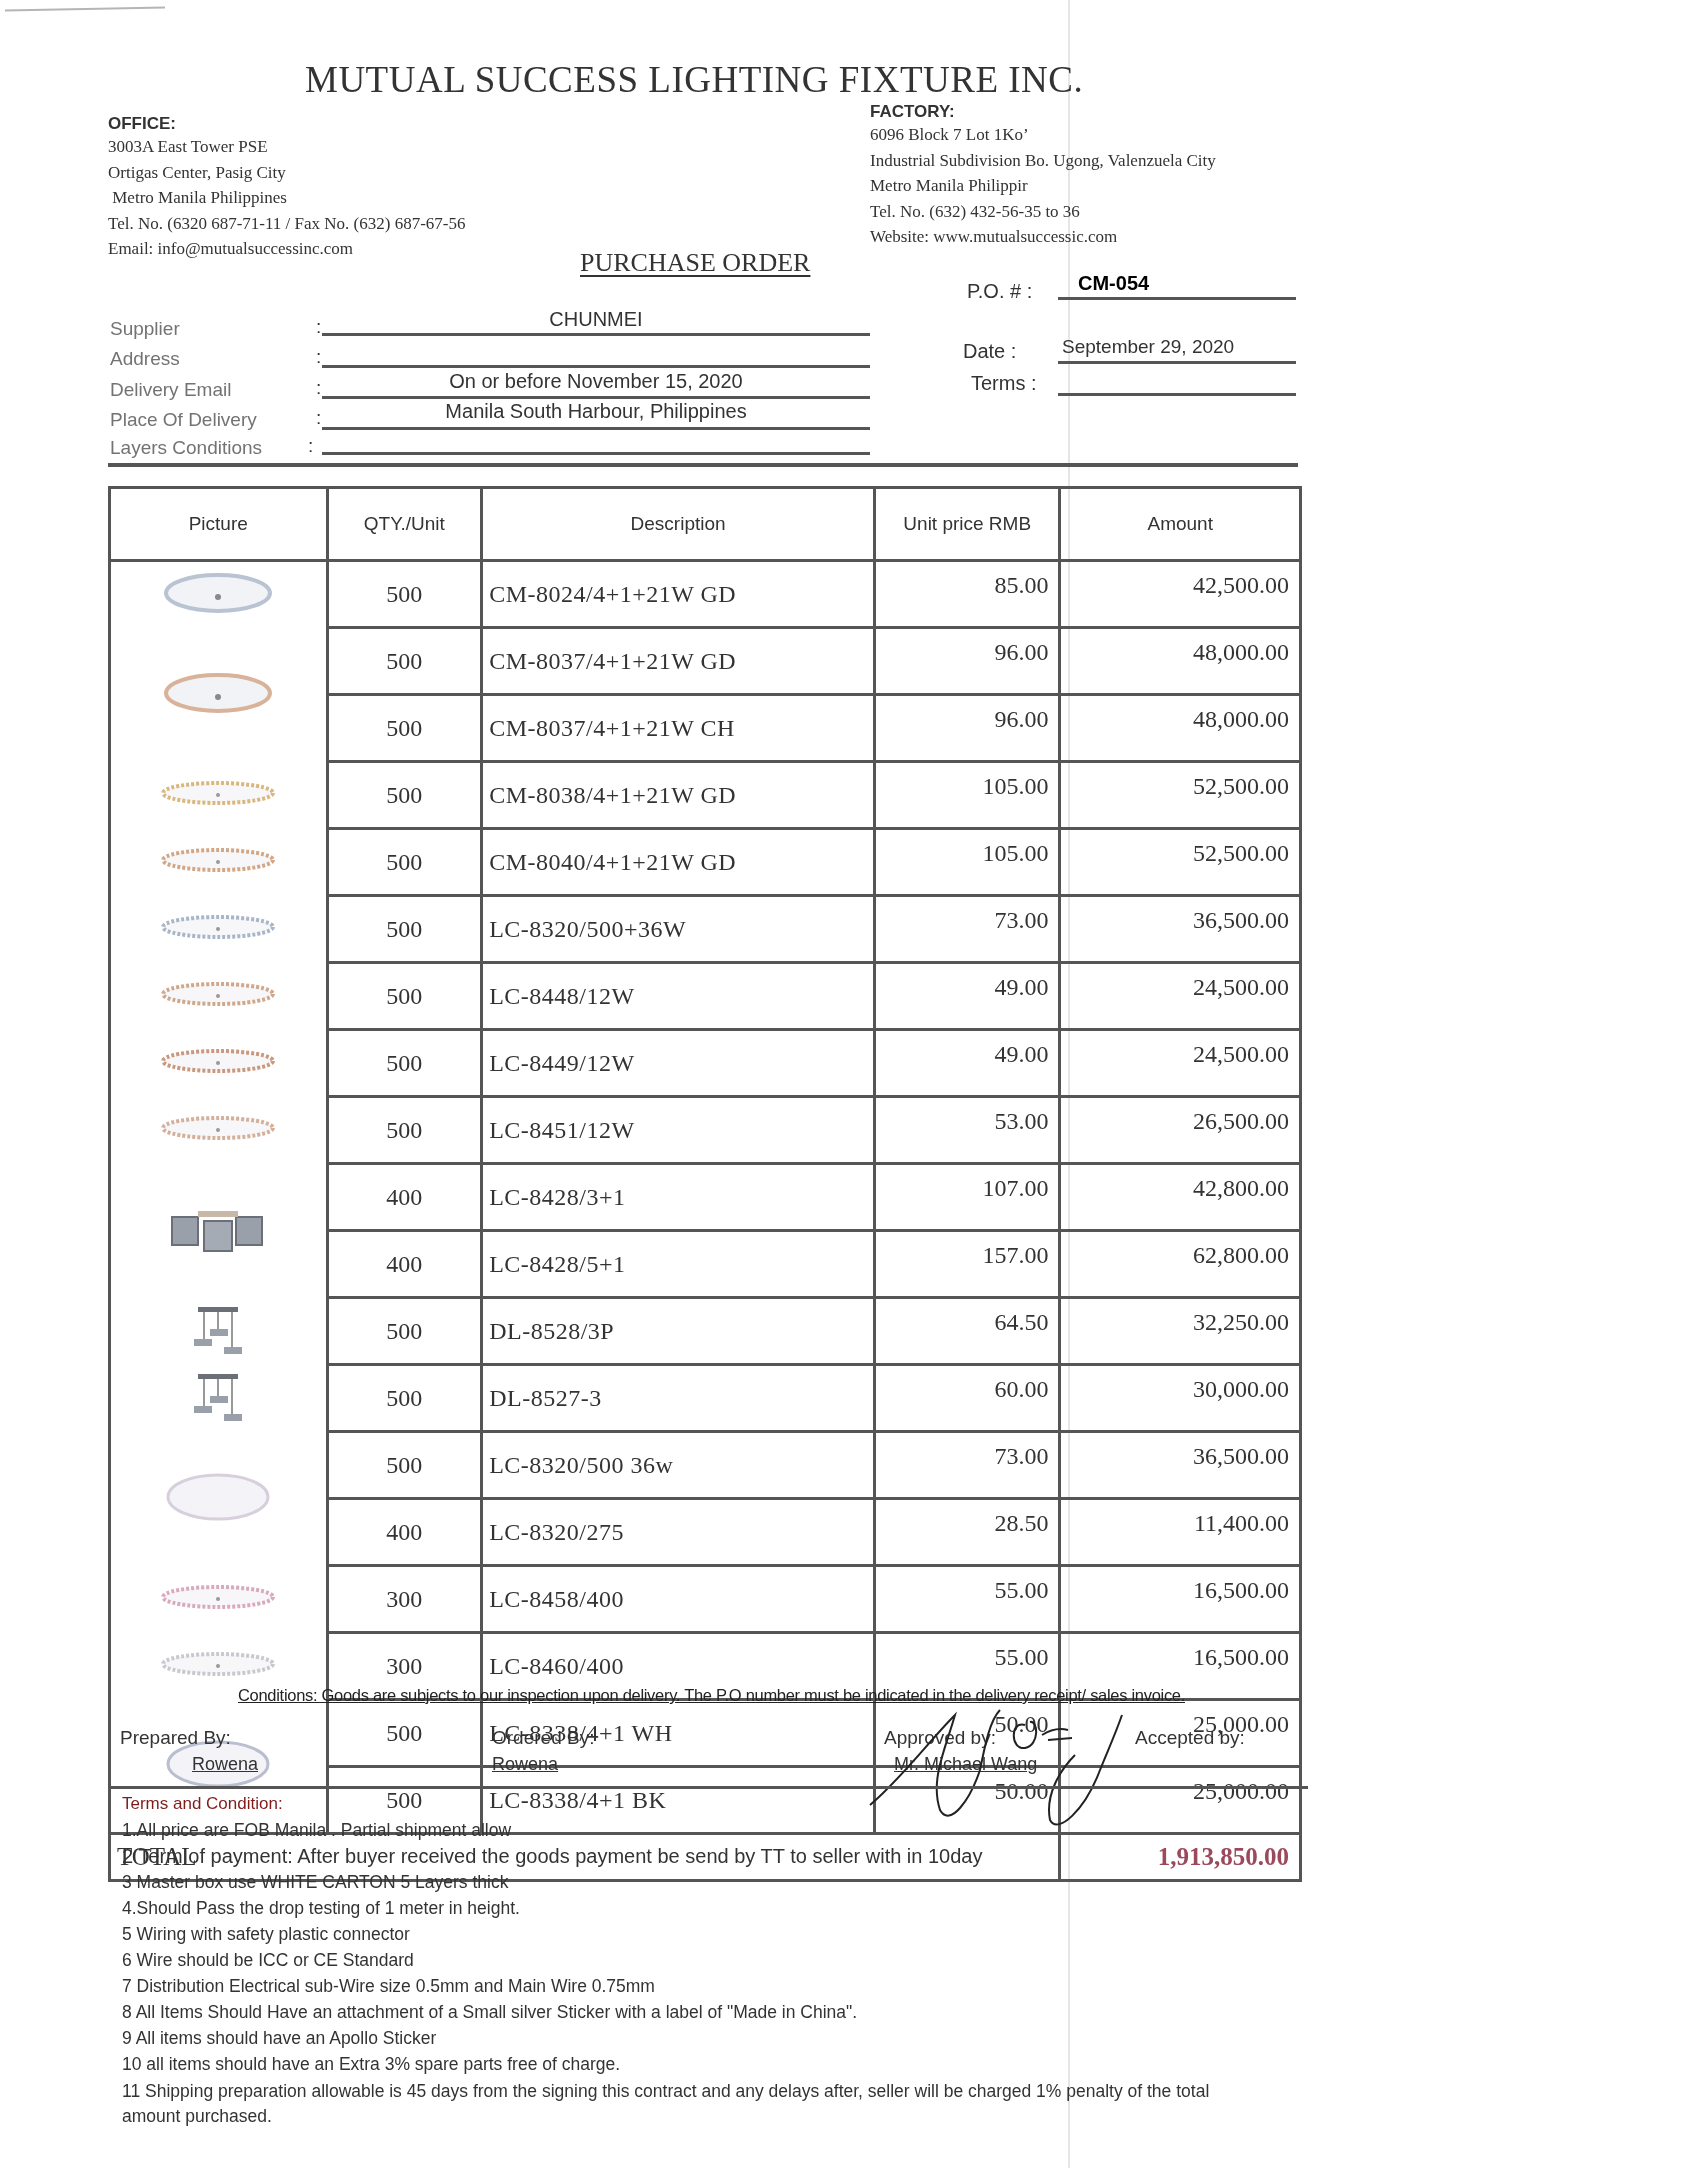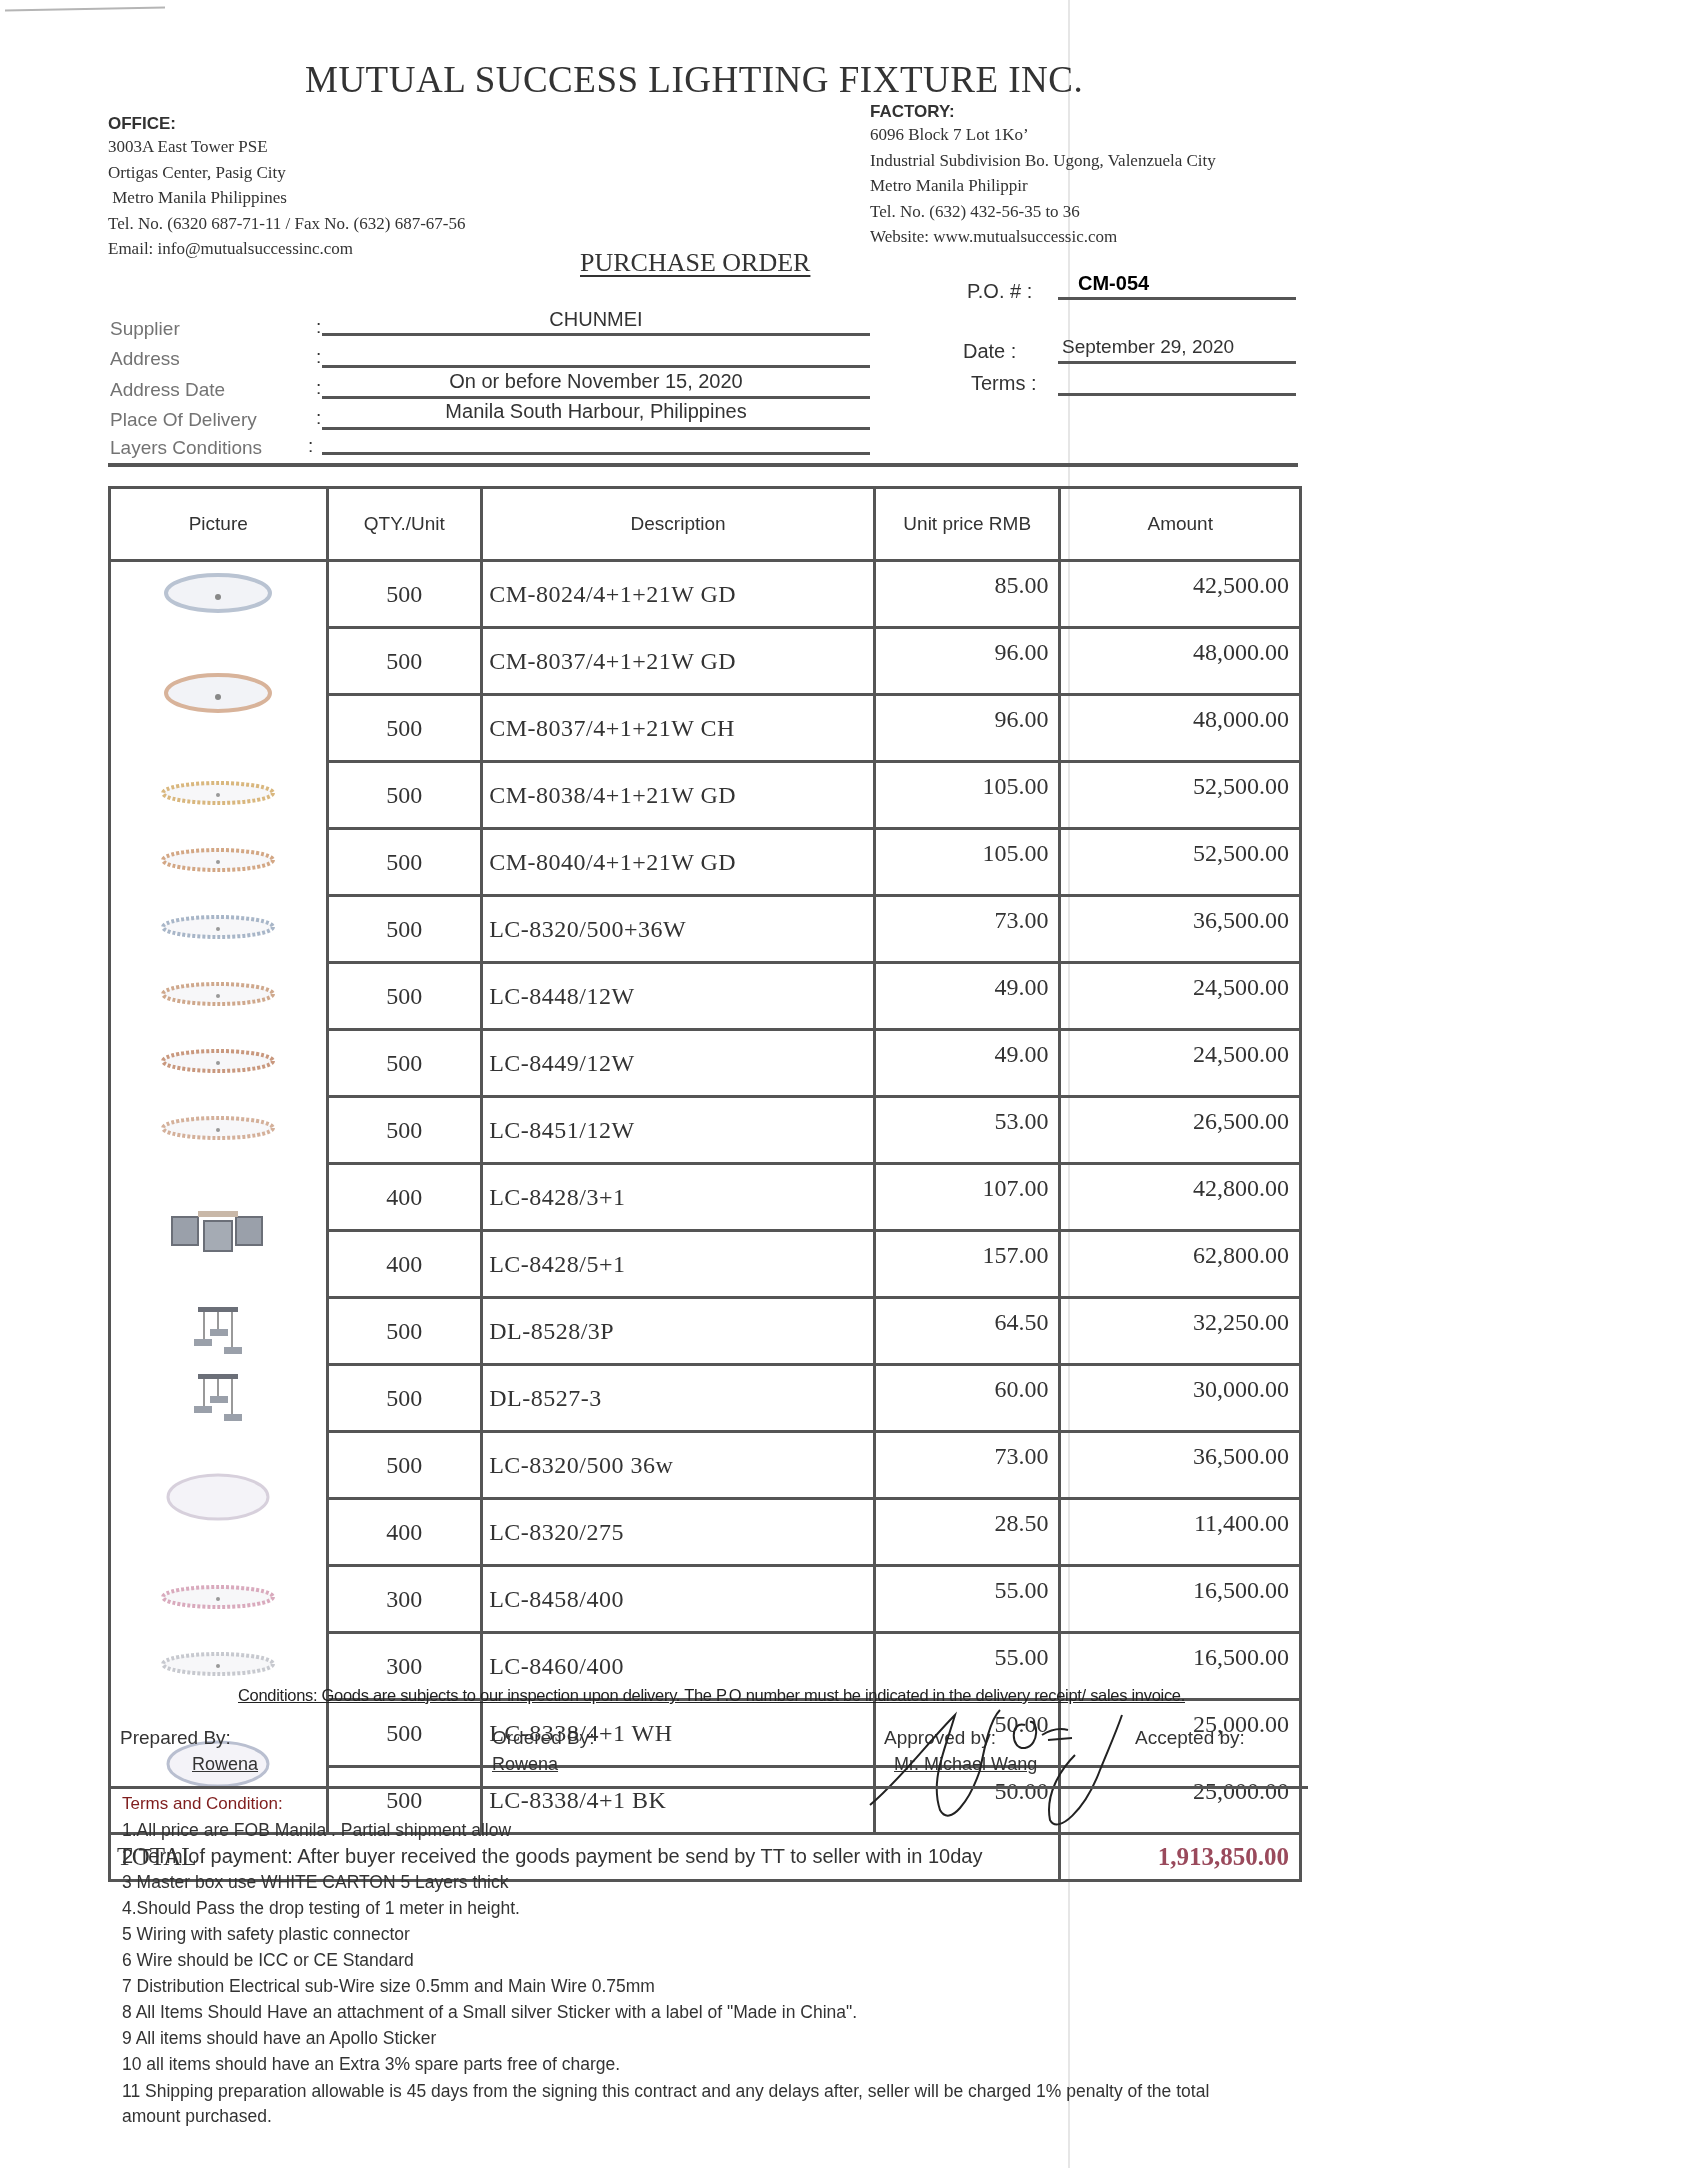--- a/index.html
+++ b/index.html
@@ -95,21 +95,21 @@
   <div class="form-row sans" style="top:318px;">Supplier</div>
   <div class="form-colon sans" style="left:316px; top:316px;">:</div>
   <div class="form-value sans" style="top:308px;">CHUNMEI</div>
   <div class="form-line" style="top:333px;"></div>
 
   <div class="form-row sans" style="top:348px;">Address</div>
   <div class="form-colon sans" style="left:316px; top:346px;">:</div>
   <div class="form-value sans" style="top:340px;"></div>
   <div class="form-line" style="top:365px;"></div>
 
-  <div class="form-row sans" style="top:379px;">Address Date</div>
+  <div class="form-row sans" style="top:379px;">Delivery Email</div>
   <div class="form-colon sans" style="left:316px; top:377px;">:</div>
   <div class="form-value sans" style="top:370px;">On or before November 15, 2020</div>
   <div class="form-line" style="top:396px;"></div>
 
   <div class="form-row sans" style="top:409px;">Place Of Delivery</div>
   <div class="form-colon sans" style="left:316px; top:407px;">:</div>
   <div class="form-value sans" style="top:400px;">Manila South Harbour, Philippines</div>
   <div class="form-line" style="top:427px;"></div>
 
   <div class="form-row sans" style="top:437px;">Layers Conditions</div>

